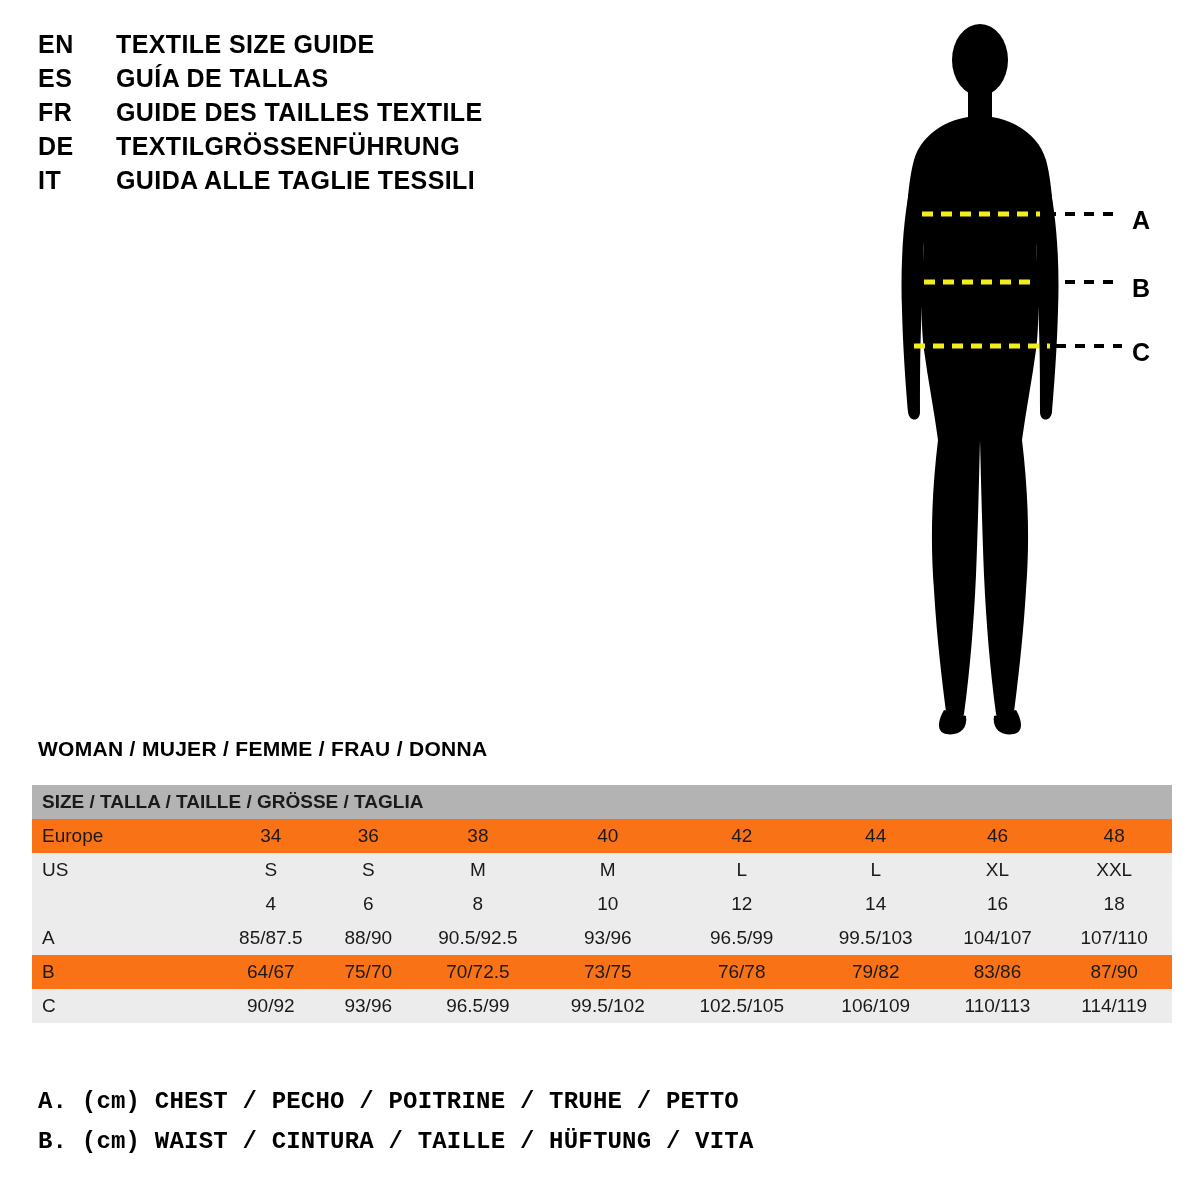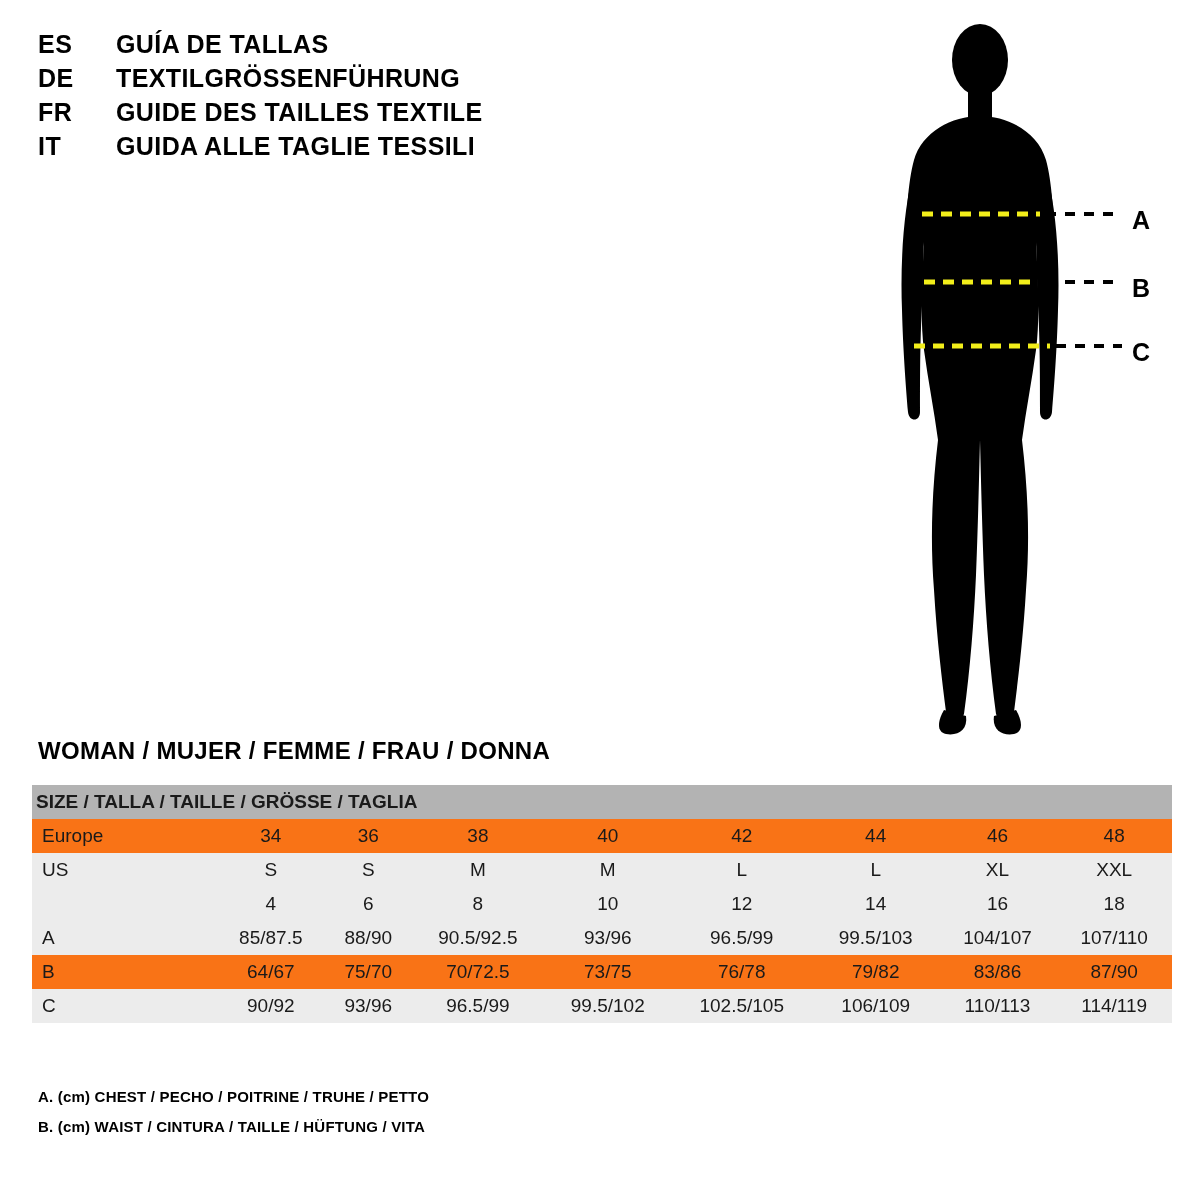--- a/index.html
+++ b/index.html
@@ -63,21 +63,21 @@
   }
   .marker-a { top: 186px; }
   .marker-b { top: 254px; }
   .marker-c { top: 318px; }
 
   
   .section-heading {
     position: absolute;
     top: 737px;
     left: 38px;
-    font-size: 24px;
+    font-size: 21px;
     font-weight: bold;
     letter-spacing: 0.3px;
   }
 
   table.size-table {
     position: absolute;
     top: 785px;
     left: 32px;
     width: 1140px;
     border-collapse: collapse;
@@ -85,21 +85,21 @@
   }
   table.size-table td, table.size-table th {
     padding: 6px 4px;
     font-weight: normal;
     text-align: center;
     color: #1a1a1a;
   }
   table.size-table tr.header-row td {
     background: #b3b3b3;
     text-align: left;
-    padding-left: 4px;
+    padding-left: 10px;
     font-weight: bold;
     font-size: 19px;
   }
   table.size-table tr.shade td {
     background: #ececec;
     margin-top: 22px;
   }
   table.size-table tr.plain td {
     background: #f97316;
   }
@@ -109,41 +109,46 @@
     width: 170px;
   }
 
   
   .legend {
     position: absolute;
     top: 1088px;
     left: 38px;
   }
   .legend div {
-    font-size: 15px;
+    font-size: 24px;
     font-weight: bold;
     margin-bottom: 13px;
     letter-spacing: 0.2px;
+    font-family: Liberation Mono, monospace;
   }
 </style>
 </head>
 <body>
 
 <div class="titles">
   <div class="title-row">
+    <span class="title-lang">EN</span>
+    <span class="title-text">TEXTILE SIZE GUIDE</span>
+  </div>
+  <div class="title-row">
     <span class="title-lang">ES</span>
     <span class="title-text">GUÍA DE TALLAS</span>
   </div>
   <div class="title-row">
+    <span class="title-lang">FR</span>
+    <span class="title-text">GUIDE DES TAILLES TEXTILE</span>
+  </div>
+  <div class="title-row">
     <span class="title-lang">DE</span>
     <span class="title-text">TEXTILGRÖSSENFÜHRUNG</span>
-  </div>
-  <div class="title-row">
-    <span class="title-lang">FR</span>
-    <span class="title-text">GUIDE DES TAILLES TEXTILE</span>
   </div>
   <div class="title-row">
     <span class="title-lang">IT</span>
     <span class="title-text">GUIDA ALLE TAGLIE TESSILI</span>
   </div>
 </div>
 
 <div class="figure-wrap">
   <svg class="figure-svg" width="320" height="720" viewBox="0 0 320 720">
 

